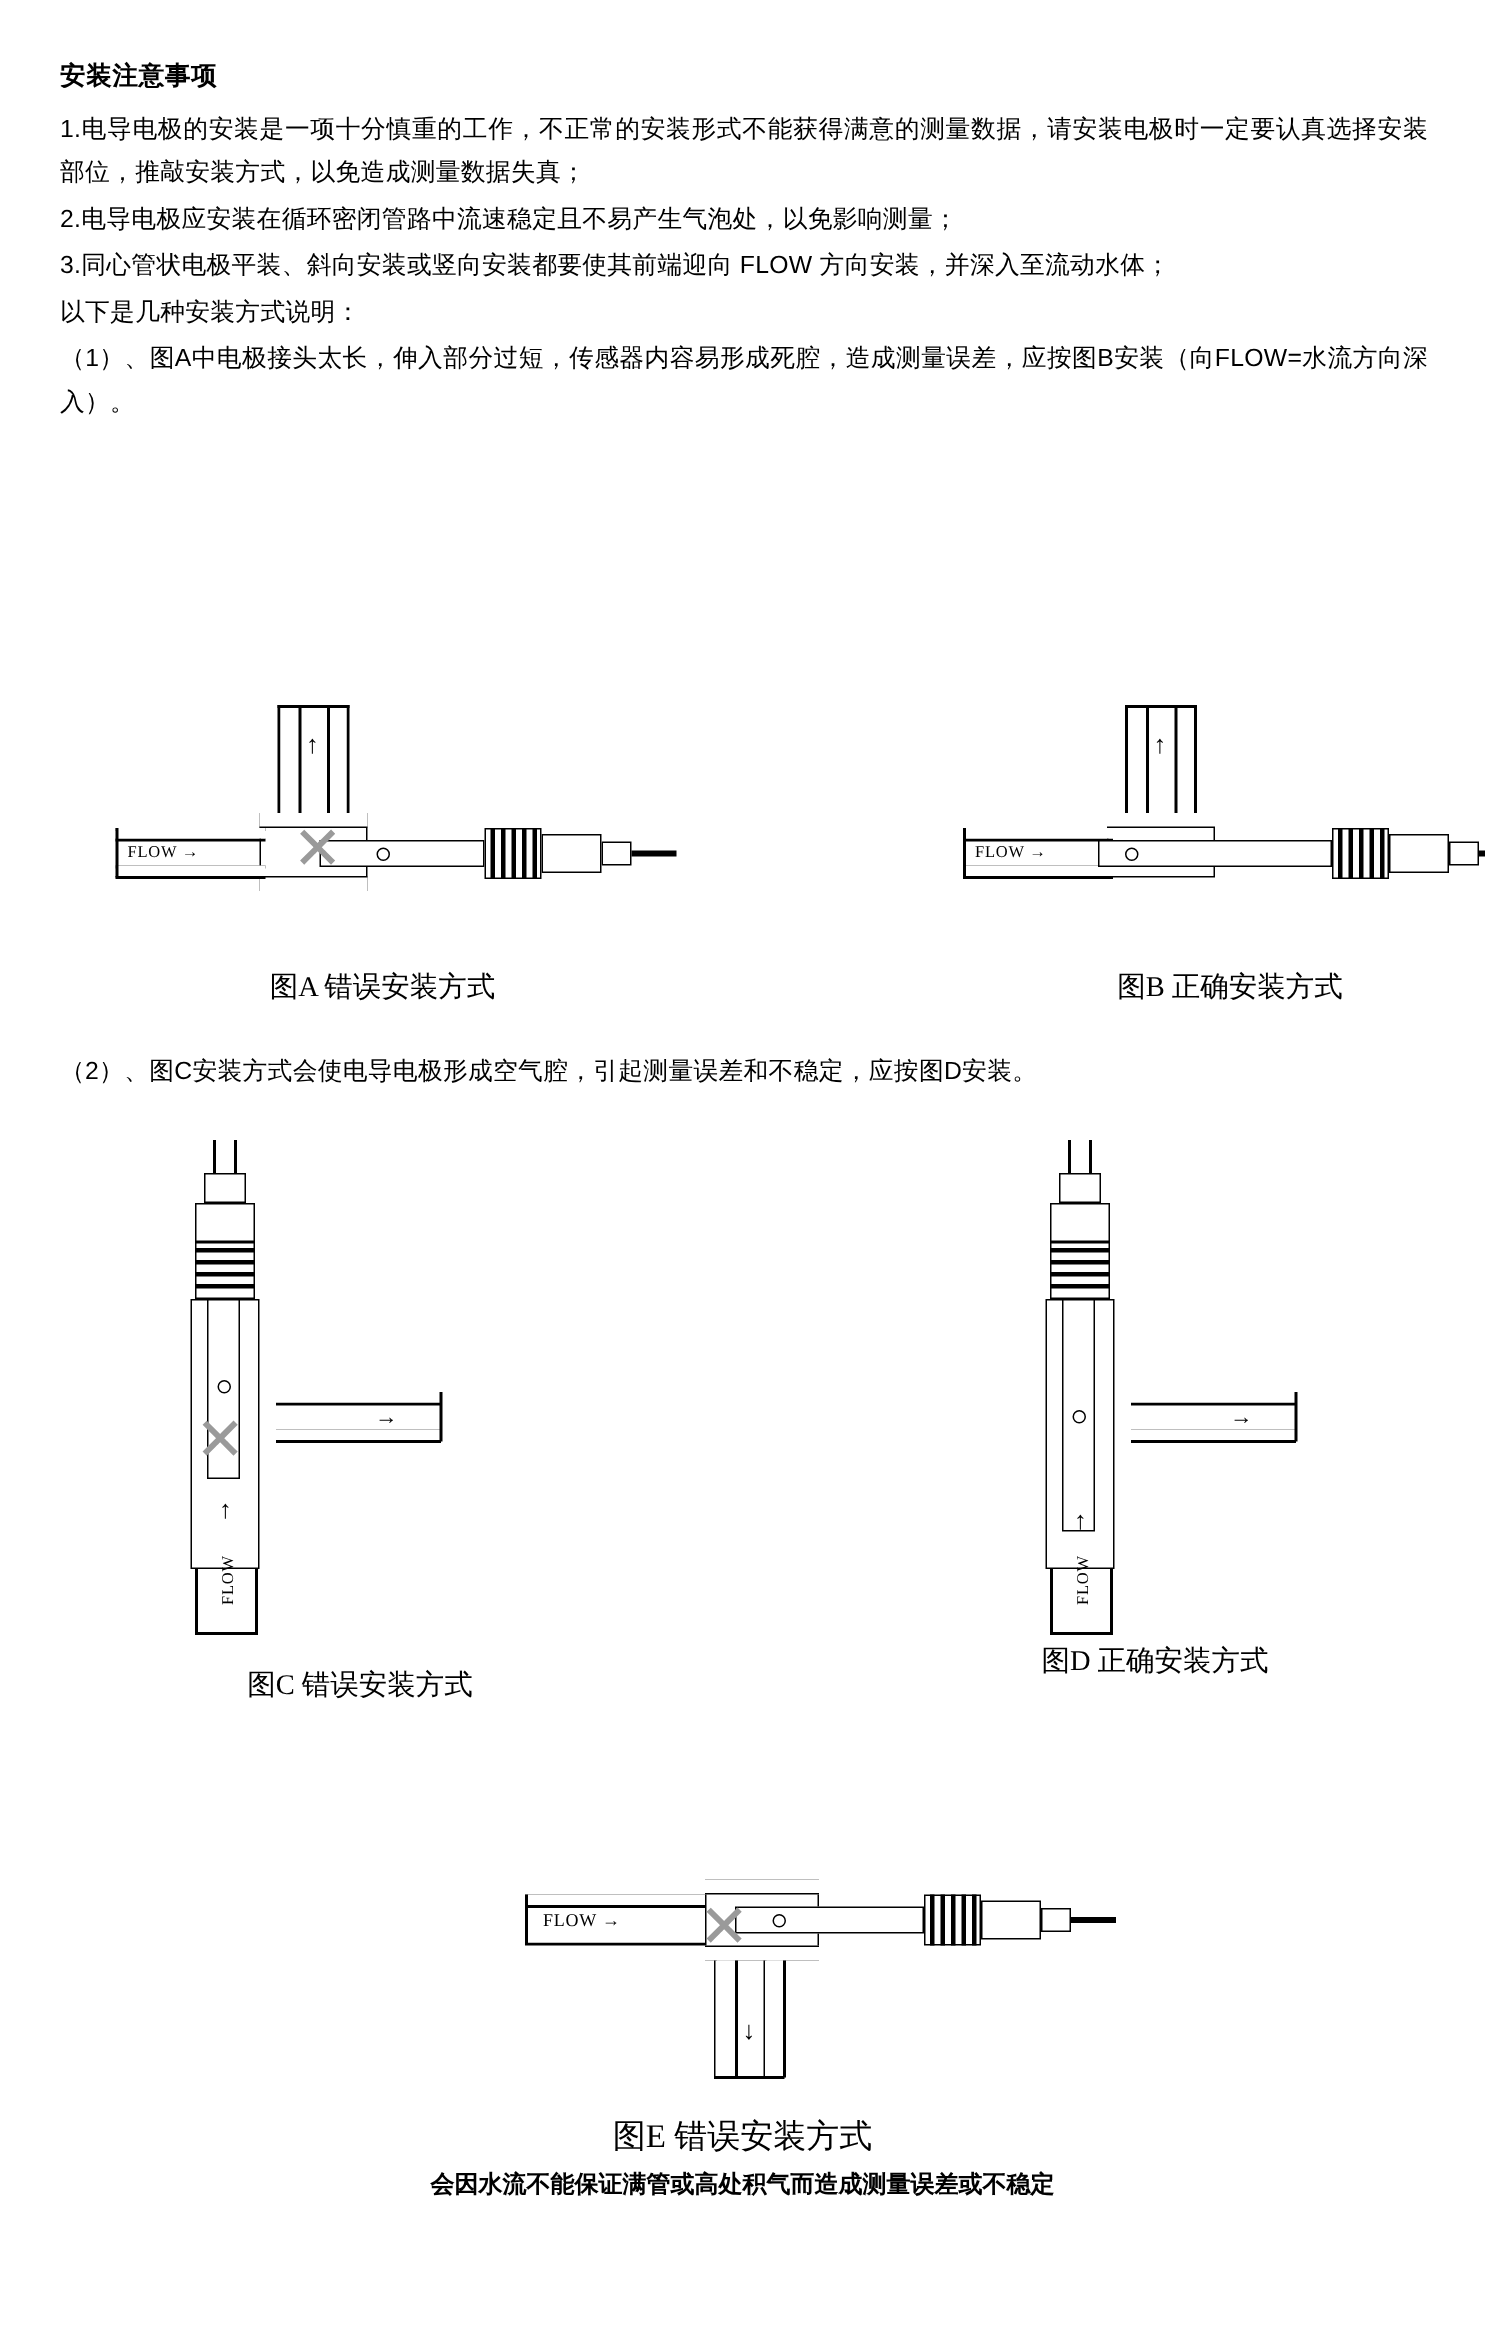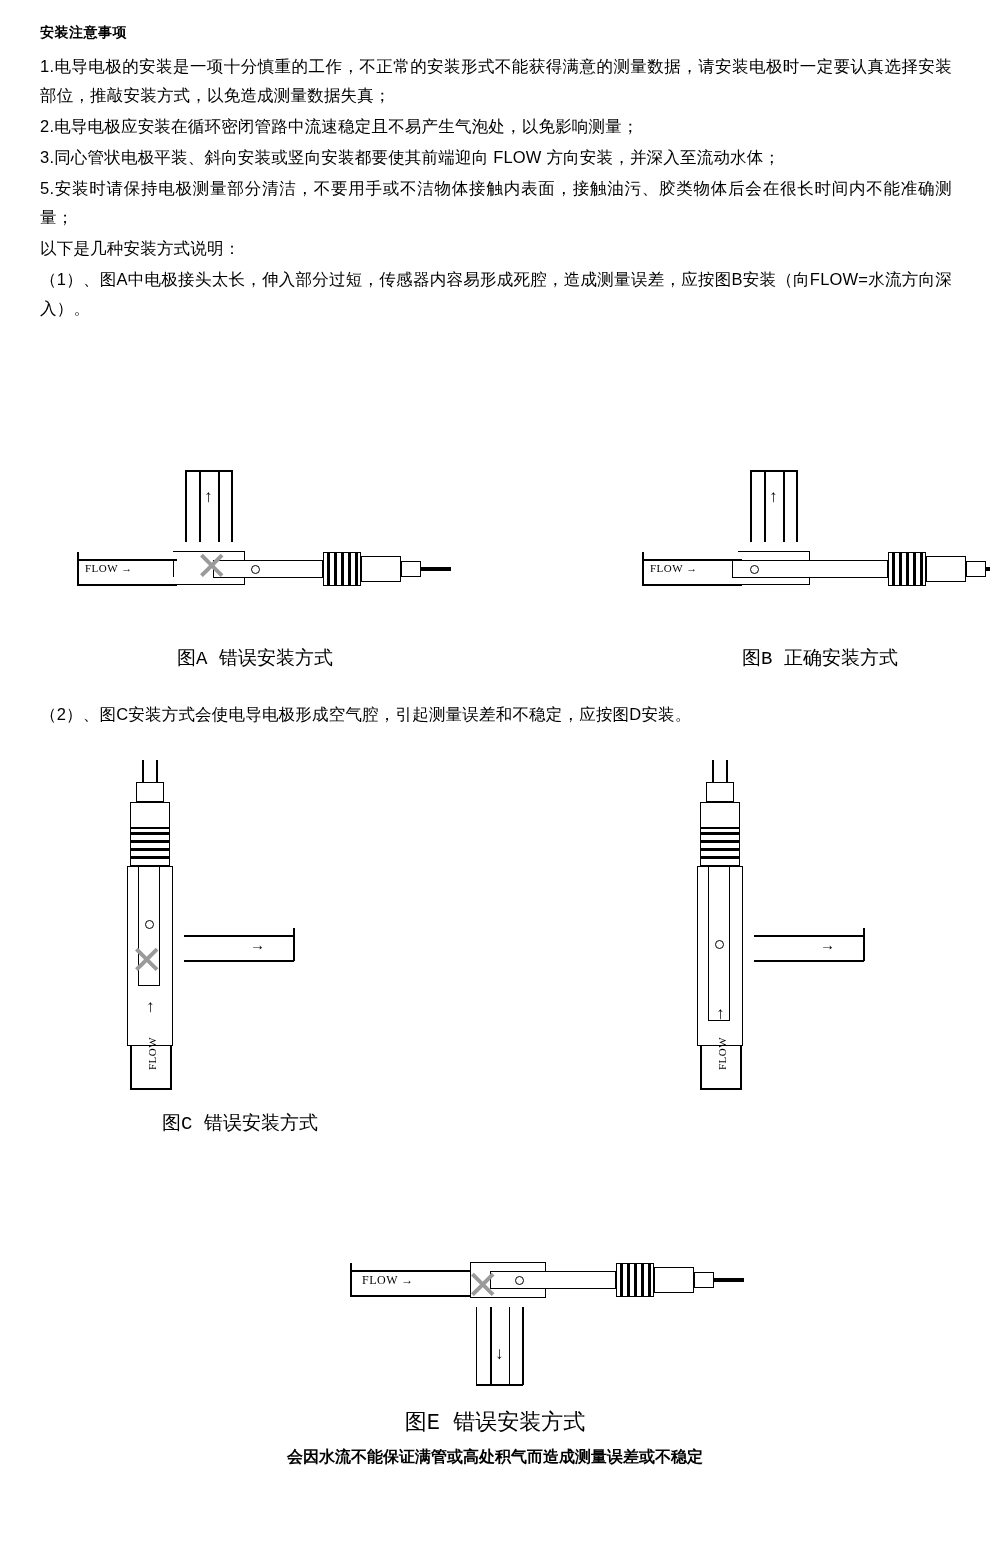--- a/index.html
+++ b/index.html
@@ -21,36 +21,36 @@
     height: 1550px;
     padding: 0;
   }
   .content {
     position: absolute;
     left: 40px;
     top: 24px;
     width: 912px;
   }
   h1.title {
-    font-size: 14px;
+    font-size: 17px;
     font-weight: bold;
-    margin: 0 0 10px 0;
+    margin: 15px 0 10px 0;
     letter-spacing: 0.5px;
   }
   p.para {
     font-size: 16.5px;
     line-height: 29px;
     margin: 0 0 2px 0;
     text-align: justify;
     letter-spacing: 0.2px;
   }
   .fig-caption {
     text-align: center;
     font-size: 19px;
-    font-family: Liberation Mono, monospace;
+    font-family: Liberation Serif, serif;
     line-height: 28px;
   }
   .fig-caption.small {
     font-size: 16px;
     font-weight: bold;
     font-family: "Liberation Sans", sans-serif;
   }
 
   
   .diagram {
@@ -100,21 +100,20 @@
 <body>
 
 <div class="page">
   <div class="content">
 
     <h1 class="title">安装注意事项</h1>
 
     <p class="para">1.电导电极的安装是一项十分慎重的工作，不正常的安装形式不能获得满意的测量数据，请安装电极时一定要认真选择安装部位，推敲安装方式，以免造成测量数据失真；</p>
     <p class="para">2.电导电极应安装在循环密闭管路中流速稳定且不易产生气泡处，以免影响测量；</p>
     <p class="para">3.同心管状电极平装、斜向安装或竖向安装都要使其前端迎向 FLOW 方向安装，并深入至流动水体；</p>
-    <p class="para">5.安装时请保持电极测量部分清洁，不要用手或不洁物体接触内表面，接触油污、胶类物体后会在很长时间内不能准确测量；</p>
     <p class="para">以下是几种安装方式说明：</p>
     <p class="para">（1）、图A中电极接头太长，伸入部分过短，传感器内容易形成死腔，造成测量误差，应按图B安装（向FLOW=水流方向深入）。</p>
   </div>
 
   <div class="diagram" style="position:absolute; left:55px; top:468px; width:400px; height:170px;">
 
     <div class="ln" style="left:130px; top:2px; width:2px; height:72px;"></div>
     <div class="ln" style="left:176px; top:2px; width:2px; height:72px;"></div>
     <div class="box hatch" style="left:132px; top:2px; width:12px; height:72px; border:none;"></div>
     <div class="box hatch-r" style="left:164px; top:2px; width:12px; height:72px; border:none;"></div>
@@ -258,20 +257,21 @@
     <div class="box hatch" style="left:104px; top:168px; width:110px; height:7px; border:none;"></div>
     <div class="box hatch-r" style="left:104px; top:193px; width:110px; height:7px; border:none;"></div>
     <div class="ln" style="left:213px; top:168px; width:1.5px; height:33px;"></div>
     <div class="arrowtxt" style="left:170px; top:177px;">→</div>
     <div class="ln" style="left:50px; top:286px; width:1.5px; height:44px;"></div>
     <div class="ln" style="left:90px; top:286px; width:1.5px; height:44px;"></div>
     <div class="ln" style="left:50px; top:328px; width:41px; height:1.5px;"></div>
     <div class="arrowtxt" style="left:66px; top:245px; font-size:17px;">↑</div>
     <div class="flowlabel vert" style="left:66px; top:310px;">FLOW</div>
   </div>
+  <div class="fig-caption" style="position:absolute; left:570px; top:1094px; width:400px;">图D  正确安装方式</div>
 
 
   <div class="diagram" style="position:absolute; left:340px; top:1245px; width:420px; height:170px;">
 
     <div class="ln" style="left:10px; top:18px; width:130px; height:1.5px;"></div>
     <div class="ln" style="left:10px; top:50px; width:130px; height:1.5px;"></div>
     <div class="ln" style="left:10px; top:25px; width:130px; height:1.5px;"></div>
     <div class="ln" style="left:10px; top:43px; width:130px; height:1.5px;"></div>
     <div class="box hatch" style="left:10px; top:18px; width:130px; height:7px; border:none;"></div>
     <div class="box hatch-r" style="left:10px; top:43px; width:130px; height:7px; border:none;"></div>

